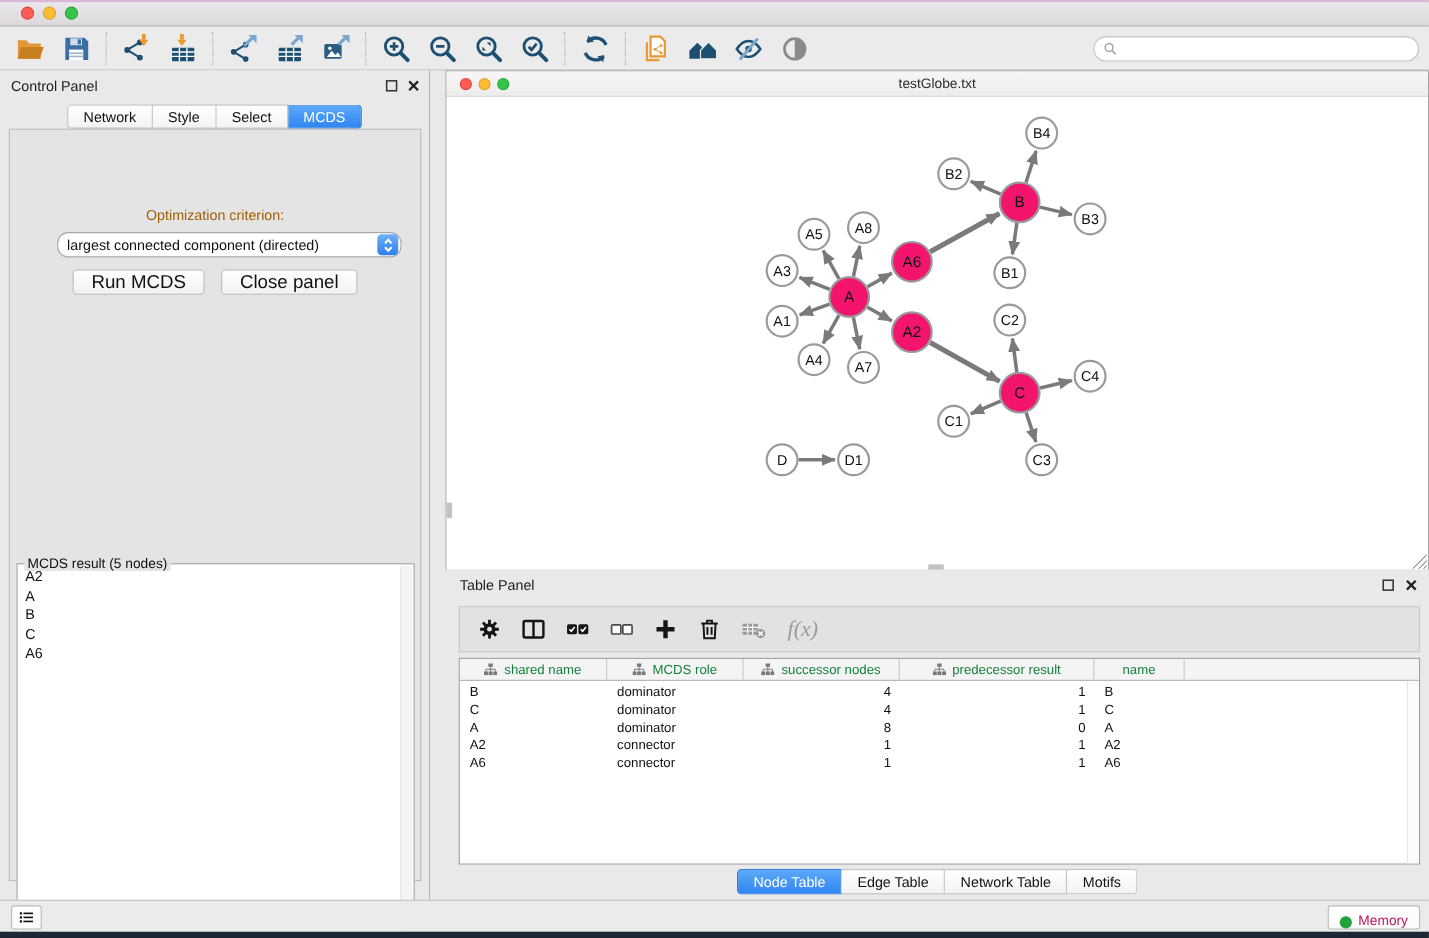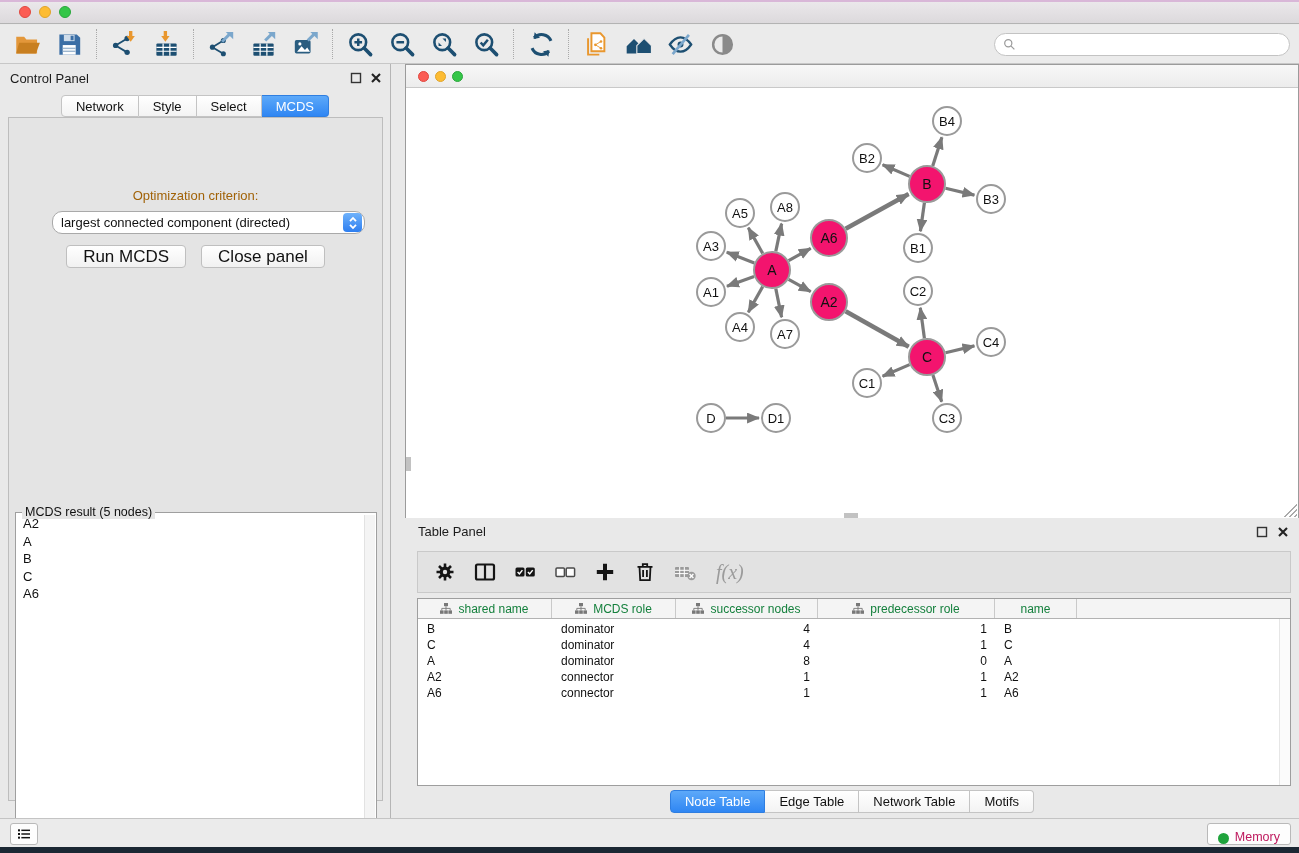--- a/index.html
+++ b/index.html
@@ -347,20 +347,21 @@
   </div>
 </div>
 
 <div class="net-win">
   <div class="nw-titlebar">
     <div class="nw-lights">
       <div class="tl red"></div>
       <div class="tl yellow"></div>
       <div class="tl green"></div>
     </div>
+    <div class="nw-title">testGlobe.txt</div>
   </div>
   <div class="nw-canvas">
     <div id="graph-holder" style="position:absolute;left:0;top:0;width:892px;height:430px;"><svg width="892" height="430" viewBox="0 0 892 430">
           <defs>
             <marker id="arw" viewBox="0 0 12 10" refX="11" refY="5" markerWidth="13" markerHeight="11" markerUnits="userSpaceOnUse" orient="auto">
               <path d="M0 0L12 5L0 10z" fill="#7a7a7a"></path>
             </marker>
           </defs>
           <line x1="348.1" y1="188.4" x2="321.0" y2="198.2" stroke="#7a7a7a" stroke-width="3.2" marker-end="url(#arw)"></line>
           <line x1="348.3" y1="175.0" x2="320.8" y2="164.2" stroke="#7a7a7a" stroke-width="3.2" marker-end="url(#arw)"></line>
@@ -573,21 +574,21 @@
           <span>successor nodes</span>
         </div>
         <div class="th-cell" style="width: 177px;">
           <svg viewBox="0 0 12 11">
             <rect x="4" y="0" width="4" height="3.2" fill="#787878"></rect>
             <rect x="0" y="7.4" width="3.6" height="3.4" fill="#787878"></rect>
             <rect x="4.2" y="7.4" width="3.6" height="3.4" fill="#787878"></rect>
             <rect x="8.4" y="7.4" width="3.6" height="3.4" fill="#787878"></rect>
             <path d="M6 3.2v2.2M1.8 7.4V5.4h8.4v2M6 5.4v2" stroke="#787878" stroke-width="0.9" fill="none"></path>
           </svg>
-          <span>predecessor role</span>
+          <span>predecessor result</span>
         </div>
         <div class="th-cell" style="width: 82px;">
           <span>name</span>
         </div>
         <div class="th-filler"></div>
       </div>
     <div class="tbl-body" id="tbl-body">
         <div class="tbl-row">
           <div class="td-cell" style="width: 134px; text-align: left; padding: 0px 0px 0px 9px;">B</div>
           <div class="td-cell" style="width: 124px; text-align: left; padding: 0px 0px 0px 9px;">dominator</div>

